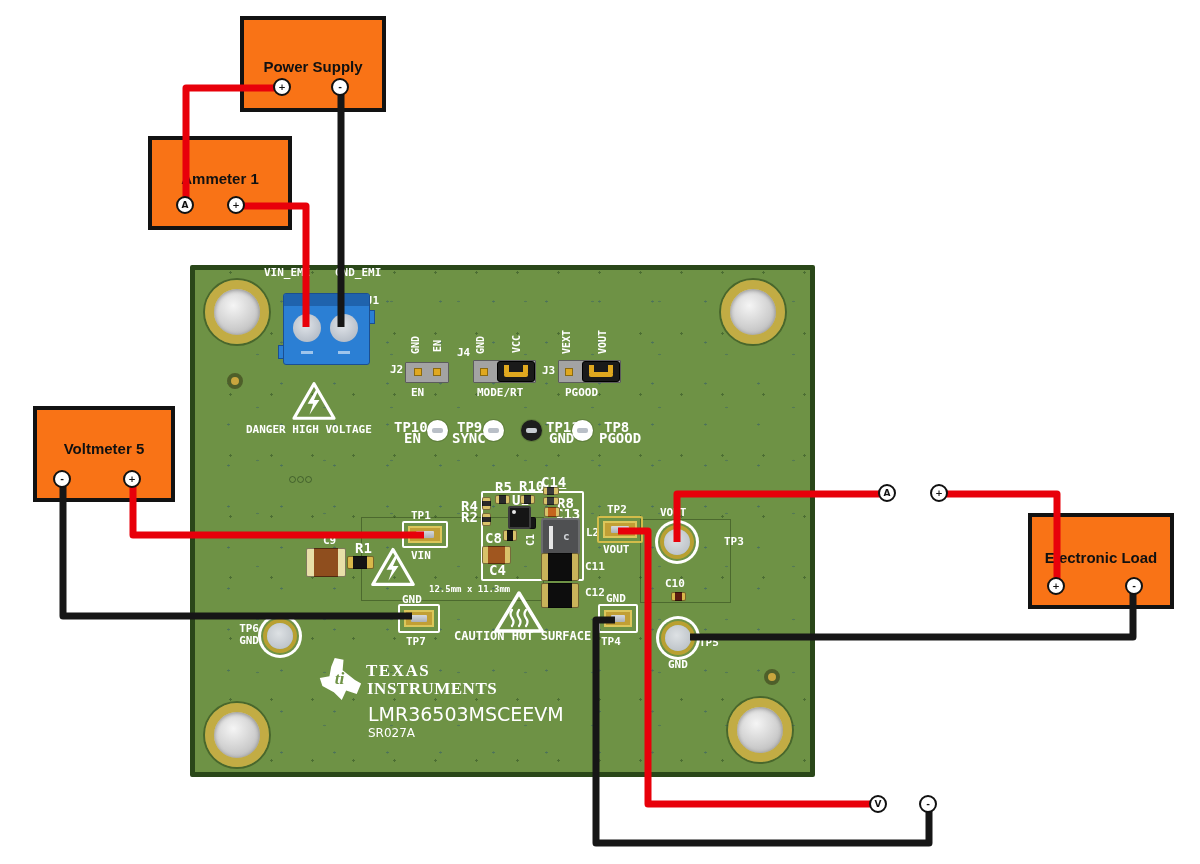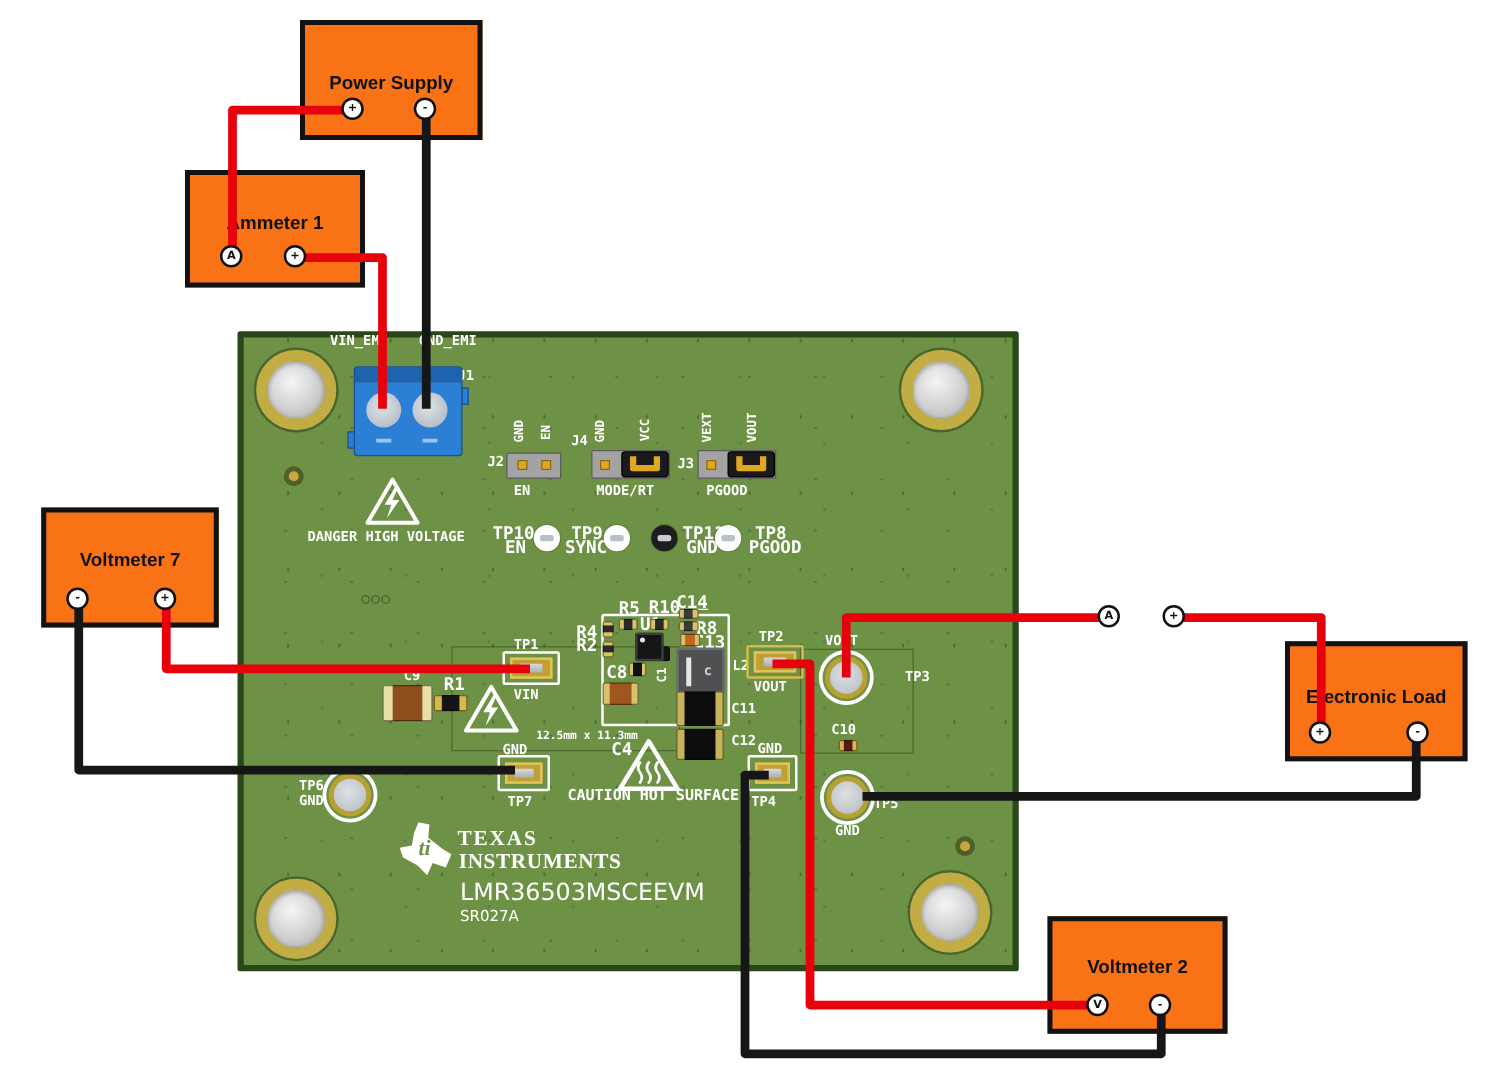--- a/index.html
+++ b/index.html
@@ -176,21 +176,21 @@
   <div class="silk sm" style="left:461px;top:499px">R4</div>
   <div class="silk sm" style="left:461px;top:510px">R2</div>
   <div class="silk sm" style="left:495px;top:480px">R5</div>
   <div class="silk sm" style="left:519px;top:479px">R10</div>
   <div class="silk sm" style="left:541px;top:475px;text-decoration:underline">C14</div>
   <div class="silk sm" style="left:512px;top:493px">U1</div>
   <div class="silk sm" style="left:557px;top:496px">R8</div>
   <div class="silk sm" style="left:555px;top:507px">C13</div>
   <div class="silk sm" style="left:485px;top:531px">C8</div>
   <div class="vsilk" style="left:531px;top:540px">C1</div>
-  <div class="silk sm" style="left:489px;top:593px">C4</div>
+  <div class="silk sm" style="left:489px;top:563px">C4</div>
 
   <div class="cc" style="left:495px;top:495px;width:15px;height:9px;background:linear-gradient(90deg,#D9C26A 0 25%,#2a2a2a 25% 75%,#D9C26A 75%)"></div>
   <div class="cc" style="left:520px;top:495px;width:15px;height:9px;background:linear-gradient(90deg,#D9C26A 0 25%,#2a2a2a 25% 75%,#D9C26A 75%)"></div>
   <div class="cc" style="left:543px;top:487px;width:16px;height:8px;background:linear-gradient(90deg,#D9C26A 0 25%,#3a3a3a 25% 75%,#D9C26A 75%)"></div>
   <div class="cc" style="left:543px;top:497px;width:16px;height:8px;background:linear-gradient(90deg,#D9C26A 0 25%,#3a3a3a 25% 75%,#D9C26A 75%)"></div>
   <div class="cc" style="left:544px;top:507px;width:16px;height:10px;background:linear-gradient(90deg,#D9C26A 0 22%,#C4641E 22% 78%,#D9C26A 78%)"></div>
   <div class="cc" style="left:527px;top:517px;width:9px;height:12px;background:#151515"></div>
   <div class="cc" style="left:482px;top:497px;width:9px;height:13px;background:linear-gradient(#D9C26A 0 25%,#2a2a2a 25% 75%,#D9C26A 75%)"></div>
   <div class="cc" style="left:482px;top:513px;width:9px;height:13px;background:linear-gradient(#D9C26A 0 25%,#2a2a2a 25% 75%,#D9C26A 75%)"></div>
   <div class="cc" style="left:503px;top:530px;width:14px;height:11px;background:linear-gradient(90deg,#D9C26A 0 22%,#101010 22% 78%,#D9C26A 78%)"></div>
@@ -266,27 +266,24 @@
   <div class="brand-sans" style="left:368px;top:703px;font-size:19px">LMR36503MSCEEVM</div>
   <div class="brand-sans" style="left:368px;top:726px;font-size:12px">SR027A</div>
 
   <div class="ibox" style="left:240px;top:16px;width:146px;height:96px">
     <div class="ilabel" style="top:38px">Power Supply</div>
   </div>
   <div class="ibox" style="left:148px;top:136px;width:144px;height:94px">
     <div class="ilabel" style="top:30px">Ammeter 1</div>
   </div>
   <div class="ibox" style="left:33px;top:406px;width:142px;height:96px">
-    <div class="ilabel" style="top:30px">Voltmeter 7</div>
+    <div class="ilabel" style="top:30px">Voltmeter 5</div>
   </div>
   <div class="ibox" style="left:1028px;top:513px;width:146px;height:96px">
     <div class="ilabel" style="top:32px">Electronic Load</div>
-  </div>
-  <div class="ibox" style="left:838px;top:733px;width:144px;height:94px">
-    <div class="ilabel" style="top:28px">Voltmeter 2</div>
   </div>
 
   <svg class="wires" width="1200" height="864" viewBox="0 0 1200 864">
     <g fill="none" stroke-width="7" stroke-linejoin="round">
       <polyline points="341,88 341,327" stroke="#161616"></polyline>
       <polyline points="283,88 186,88 186,206" stroke="#E8000A"></polyline>
       <polyline points="237,206 306,206 306,327" stroke="#E8000A"></polyline>
       <polyline points="133,480 133,535 424,535" stroke="#E8000A"></polyline>
       <polyline points="63,480 63,616 412,616" stroke="#161616"></polyline>
       <polyline points="618,531 648,531 648,804 872,804" stroke="#E8000A"></polyline>

